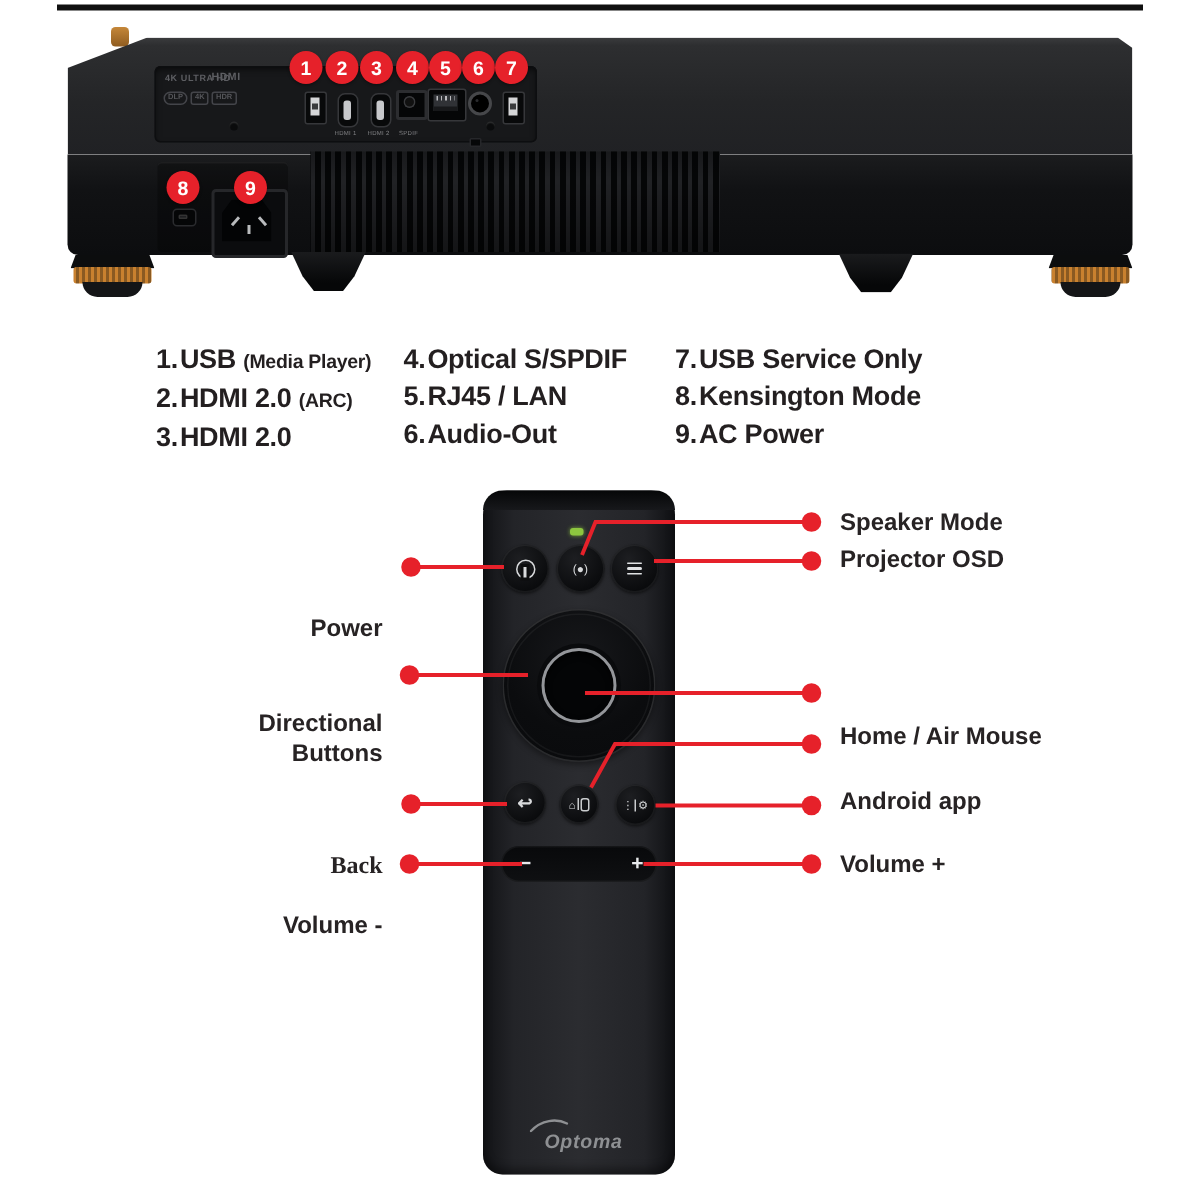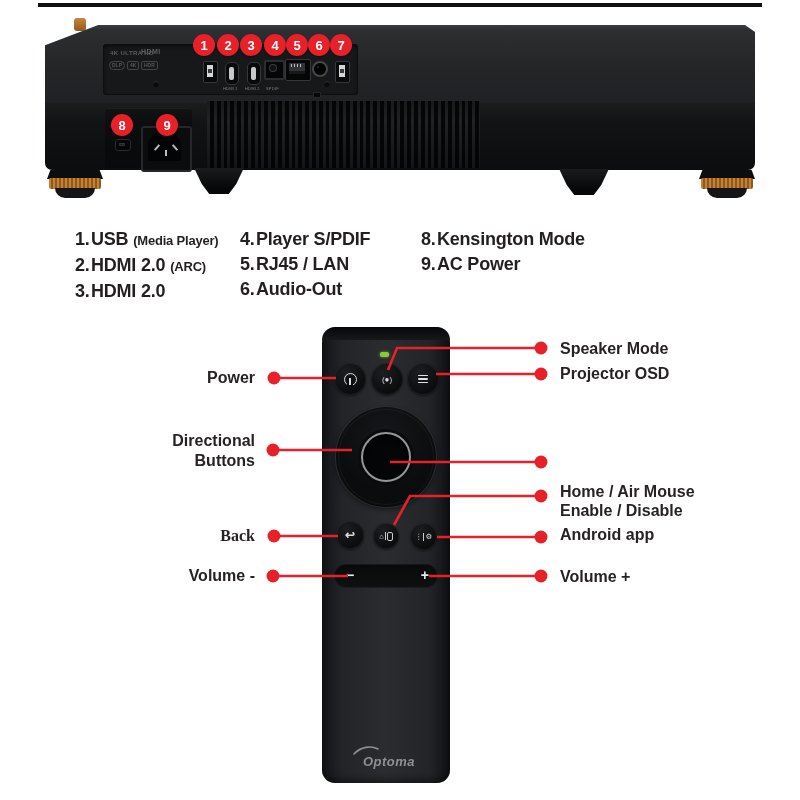--- a/index.html
+++ b/index.html
@@ -69,21 +69,21 @@
   .foot-c{width:56px;height:28px;}
   .foot-c .top{position:absolute;left:0;top:0;width:100%;height:9px;background:#0c0d0e;
     clip-path:polygon(6% 0,94% 0,100% 100%,0 100%);}
   .foot-c .band{position:absolute;left:2px;top:8px;width:52px;height:11px;
     background:repeating-linear-gradient(90deg,#c9812f 0 2px,#8a5a22 2px 4px);border-radius:2px;}
   .foot-c .base{position:absolute;left:8px;top:18px;width:40px;height:10px;background:#141517;border-radius:0 0 14px 14px;}
   .foot-b{width:54px;height:26px;background:linear-gradient(180deg,#1a1b1d,#060708 80%);
     clip-path:polygon(4% 0,96% 0,82% 62%,68% 100%,32% 100%,18% 62%);}
 
   
-  .leg-col{color:#231f20;font-size:18px;font-weight:bold;letter-spacing:-0.2px;line-height:25px;white-space:nowrap;}
+  .leg-col{color:#231f20;font-size:18px;font-weight:bold;letter-spacing:-0.2px;line-height:25px;white-space:nowrap;margin-left:29px;}
   .leg-num{display:inline-block;}
   .leg-note{font-size:13px;font-weight:bold;}
 
   
   .remote{left:322px;top:327px;width:128px;height:456px;border-radius:16px 16px 13px 13px;
     background:linear-gradient(90deg,#121316 0%,#232428 16%,#2b2c30 50%,#232428 84%,#0f1013 100%);
     box-shadow:inset 0 -4px 6px rgba(0,0,0,.4);}
   .remote-cap{left:322px;top:327px;width:128px;height:13px;border-radius:16px 16px 0 0;
     background:linear-gradient(180deg,#060708,#17181b);}
   .led{left:380px;top:352px;width:9px;height:5px;border-radius:2px;background:#8dc63f;box-shadow:0 0 3px rgba(141,198,63,.8);}
@@ -111,21 +111,21 @@
   .vol{left:334px;top:564px;width:104px;height:24px;border-radius:12px;
     background:linear-gradient(180deg,#08090b,#0f1012);box-shadow:inset 0 0 0 1px rgba(255,255,255,.05);}
   .vol span{position:absolute;top:0;height:24px;line-height:23px;color:#e8eaec;font-size:14px;font-weight:bold;}
   .vol .vm{left:12px;} .vol .vp{right:9px;}
   .brand{left:347px;top:746px;width:84px;text-align:center;color:#8e9093;}
   .brand .swoosh{display:block;margin:0 auto -3px 6px;}
   .brand .word{font-size:13px;font-style:italic;font-weight:bold;letter-spacing:.5px;}
 
   
   .rlab{color:#272324;font-size:16px;font-weight:bold;white-space:nowrap;}
-  .lab-left{left:100px;width:155px;text-align:right;line-height:20px;}
+  .lab-left{left:100px;width:155px;text-align:right;line-height:20px;margin-top:42px;}
   .lab-right{left:560px;width:210px;text-align:left;line-height:19px;}
   svg.overlay{position:absolute;left:0;top:0;pointer-events:none;}
 </style>
 </head>
 <body>
 
 <div class="stage">
 
   <div class="abs top-rule"></div>
 
@@ -206,25 +206,26 @@
       </div>
   </div>
 
   <div>
     <div class="abs leg-col" style="left:75px;top:227px;">
       <div><span class="leg-num">1.</span> <span>USB</span> <span class="leg-note">(Media Player)</span></div>
       <div><span class="leg-num">2.</span> <span>HDMI 2.0</span> <span class="leg-note">(ARC)</span></div>
       <div><span class="leg-num">3.</span> <span>HDMI 2.0</span></div>
     </div>
     <div class="abs leg-col" style="left:240px;top:227px;">
-      <div><span class="leg-num">4.</span> <span>Player S/PDIF</span></div>
+      <div><span class="leg-num">4.</span> <span>Optical S/SPDIF</span></div>
       <div><span class="leg-num">5.</span> <span>RJ45 / LAN</span></div>
       <div><span class="leg-num">6.</span> <span>Audio-Out</span></div>
     </div>
     <div class="abs leg-col" style="left:421px;top:227px;">
+      <div><span class="leg-num">7.</span> <span>USB Service Only</span></div>
       <div><span class="leg-num">8.</span> <span>Kensington Mode</span></div>
       <div><span class="leg-num">9.</span> <span>AC Power</span></div>
     </div>
   </div>
 
   <div>
     <div class="abs remote"></div>
     <div class="abs remote-cap"></div>
     <div class="abs led"></div>
 
@@ -314,21 +315,20 @@
     </div>
 
   <div class="abs rlab lab-right" style="top:339px;">
     <div>Speaker Mode</div>
     </div>
   <div class="abs rlab lab-right" style="top:364px;">
     <div>Projector OSD</div>
     </div>
   <div class="abs rlab lab-right" style="top:482px;">
     <div>Home / Air Mouse</div>
-      <div>Enable / Disable</div>
     </div>
   <div class="abs rlab lab-right" style="top:525px;">
     <div>Android app</div>
     </div>
   <div class="abs rlab lab-right" style="top:567px;">
     <div>Volume +</div>
     </div>
 
 </div>
 

